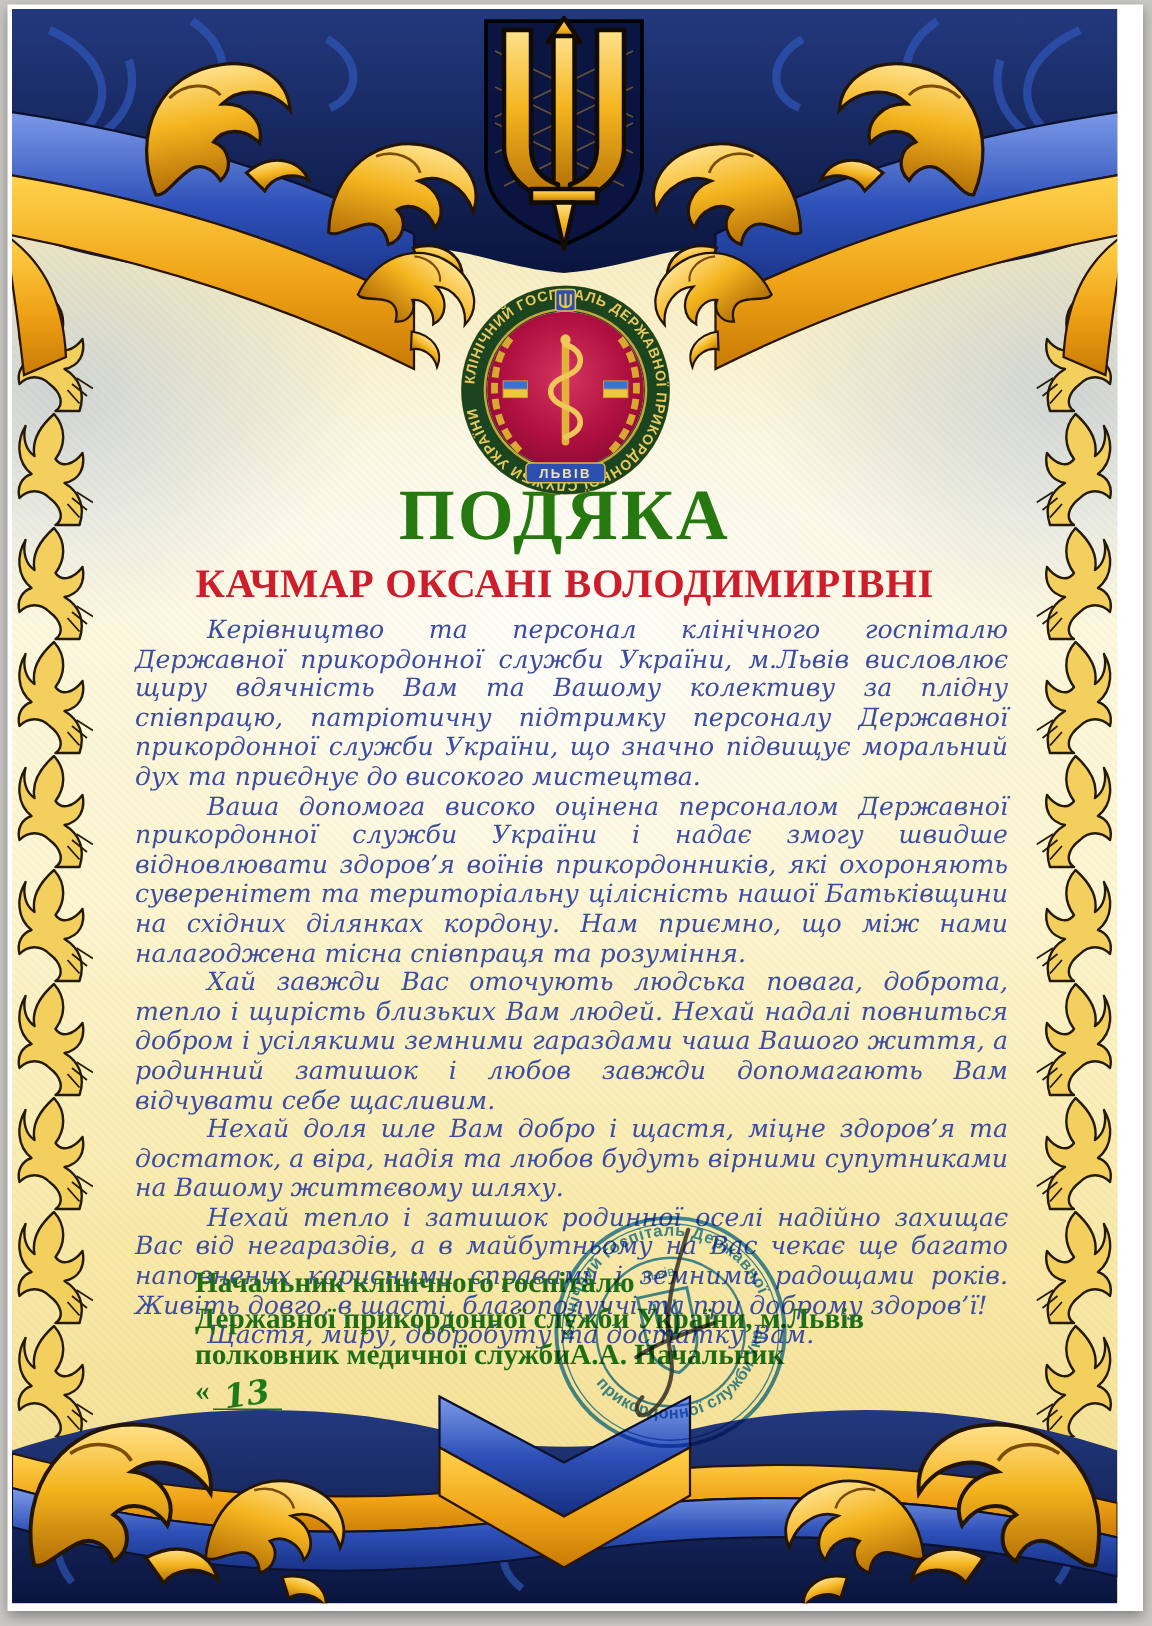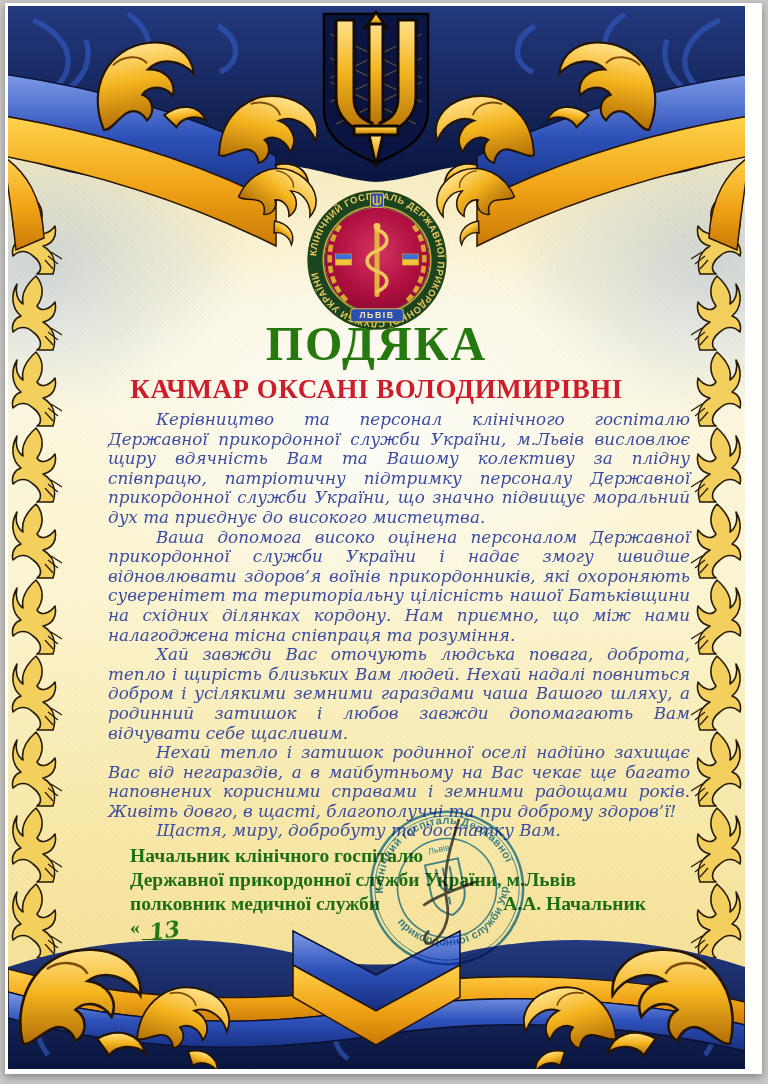--- a/index.html
+++ b/index.html
@@ -36,32 +36,32 @@
     position:absolute;left:0;top:314px;width:100%;margin:0;text-align:center;
     font-family:"Liberation Serif",serif;font-weight:bold;font-size:48px;line-height:1;
     color:#26790f;letter-spacing:2px;
   }
   .cert-name{
     position:absolute;left:0;top:370px;width:100%;margin:0;text-align:center;
     font-family:"Liberation Serif",serif;font-weight:bold;font-size:27px;line-height:1;
     color:#cf1d2c;letter-spacing:.5px;
   }
   .body-text{
-    position:absolute;left:100px;top:404px;width:582px;
+    position:absolute;left:82px;top:404px;width:582px;
     font-family:"DejaVu Serif",serif;font-style:italic;
     font-size:16.8px;line-height:19.6px;color:#3b4da3;
     text-align:justify;
   }
   .body-text p{margin:0;text-indent:48px;}
   .sig-block{
     position:absolute;left:122px;top:838px;width:516px;z-index:4;
     font-family:"Liberation Serif",serif;font-weight:bold;font-size:19.5px;
     line-height:24px;color:#1d6e17;
   }
-  .sig-row{display:flex;justify-content:space-between;}
+  .sig-row{display:flex;}
   .date-line{display:flex;align-items:flex-end;}
   .day-slot{
     display:inline-block;width:46px;text-align:center;
     border-bottom:1.6px solid #1d6e17;line-height:18px;margin:0 2px;
   }
   .day-hand{
     display:inline-block;font-family:"DejaVu Serif",serif;font-style:italic;
     font-size:22px;color:#1f7a1b;transform:rotate(-8deg) translateY(2px);
   }
   .stamp{
@@ -255,21 +255,22 @@
       <path d="M66.5,7 v7 M70,6.5 v9 M73.5,7 v7 M66.5,14 q3.5,3 7,0" stroke="#f2c63a" stroke-width="1.4" fill="none"></path>
     </g>
   </svg>
 
   <h1 class="cert-title">ПОДЯКА</h1>
   <h2 class="cert-name">КАЧМАР ОКСАНІ ВОЛОДИМИРІВНІ</h2>
 
   <div class="body-text abs content" style="position:absolute;">
     <p>Керівництво та персонал клінічного госпіталю Державної прикордонної служби України, м.Львів висловлює щиру вдячність Вам та Вашому колективу за плідну співпрацю, патріотичну підтримку персоналу Державної прикордонної служби України, що значно підвищує моральний дух та приєднує до високого мистецтва.</p>
     <p>Ваша допомога високо оцінена персоналом Державної прикордонної служби України і надає змогу швидше відновлювати здоров’я воїнів прикордонників, які охороняють суверенітет та територіальну цілісність нашої Батьківщини на східних ділянках кордону. Нам приємно, що між нами налагоджена тісна співпраця та розуміння.</p>
-    <p>Хай завжди Вас оточують людська повага, доброта, тепло і щирість близьких Вам людей. Нехай надалі повниться добром і усілякими земними гараздами чаша Вашого шляху, а родинний затишок і любов завжди допомагають Вам відчувати себе щасливим.</p>
+    <p>Хай завжди Вас оточують людська повага, доброта, тепло і щирість близьких Вам людей. Нехай надалі повниться добром і усілякими земними гараздами чаша Вашого життя, а родинний затишок і любов завжди допомагають Вам відчувати себе щасливим.</p>
+    <p>Нехай доля шле Вам добро і щастя, міцне здоров’я та достаток, а віра, надія та любов будуть вірними супутниками на Вашому життєвому шляху.</p>
     <p>Нехай тепло і затишок родинної оселі надійно захищає Вас від негараздів, а в майбутньому на Вас чекає ще багато наповнених корисними справами і земними радощами років. Живіть довго, в щасті, благополуччі та при доброму здоров’ї!</p>
     <p>Щастя, миру, добробуту та достатку Вам.</p>
   </div>
 
   <div class="sig-block">
     <div>Начальник клінічного госпіталю</div>
     <div>Державної прикордонної служби України, м.Львів</div>
     <div class="sig-row">
       <span>полковник медичної служби</span>
       <span>А.А. Начальник</span>

